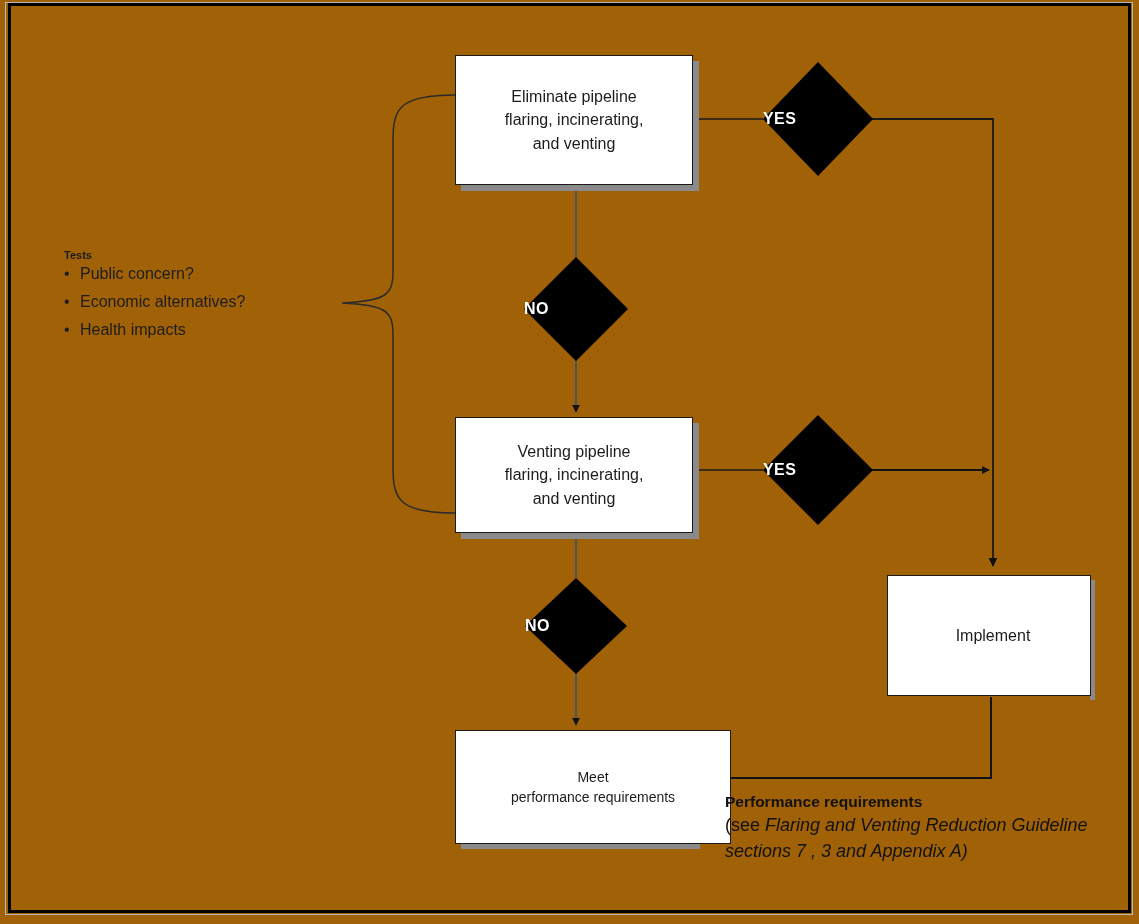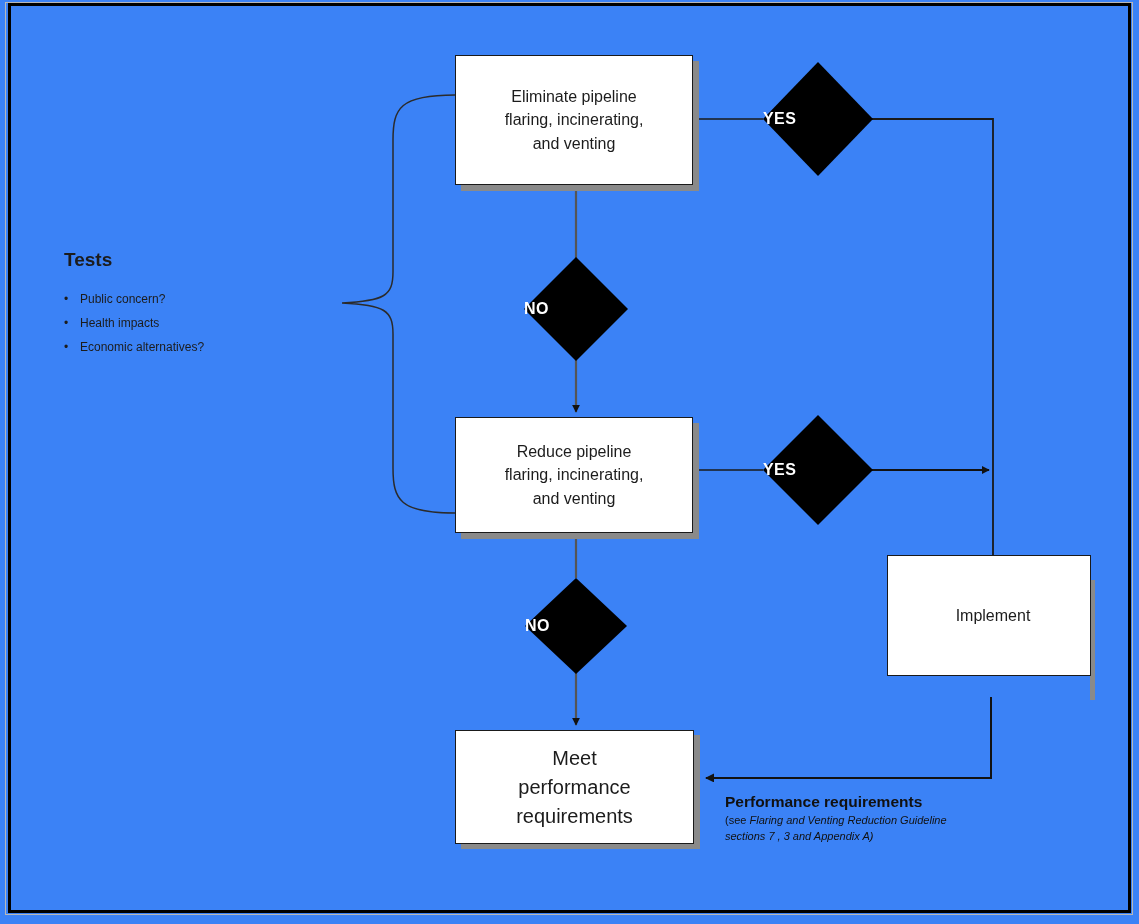--- a/index.html
+++ b/index.html
@@ -8,21 +8,21 @@
     padding: 0;
     background: #ffffff;
   }
   body {
     font-family: "Liberation Sans", sans-serif;
   }
   #canvas {
     position: relative;
     width: 1139px;
     height: 924px;
-    background: #3b82f6;
+    background: #a16207;
     overflow: hidden;
   }
   
   .frame-outer {
     position: absolute;
     left: 5px;
     top: 2px;
     width: 1128px;
     height: 913px;
     border: 1px solid #b8b8b8;
@@ -93,25 +93,25 @@
   
   #tests-block {
     position: absolute;
     left: 64px;
     top: 249px;
     width: 300px;
     color: #1c1c1c;
   }
   #tests-title {
     font-weight: bold;
-    font-size: 19px;
-    margin-bottom: 22px;
+    font-size: 11px;
+    margin-bottom: 5px;
   }
   .test-item {
-    font-size: 12px;
+    font-size: 16px;
     line-height: 1.0;
     margin-bottom: 12px;
     white-space: nowrap;
   }
   .test-item .bullet {
     display: inline-block;
     width: 16px;
   }
   
   #perf-note {
@@ -120,21 +120,21 @@
     top: 791px;
     width: 400px;
     color: #111111;
     line-height: 1.42;
   }
   #perf-note .pn-title {
     font-weight: bold;
     font-size: 15.5px;
   }
   #perf-note .pn-body {
-    font-size: 11px;
+    font-size: 18px;
   }
   #perf-note .pn-body i {
     font-style: italic;
   }
 </style>
 </head>
 <body>
 
 <div id="canvas">
 
@@ -178,35 +178,35 @@
     <div class="lines">
       <div>Eliminate pipeline</div>
       <div>flaring, incinerating,</div>
       <div>and venting</div>
     </div>
   </div>
 
   <div class="pshadow" style="left:461px; top:423px; width:238px; height:116px;"></div>
   <div class="pbox" style="left:455px; top:417px; width:238px; height:116px; font-size:16px;">
     <div class="lines">
-      <div>Reduce pipeline</div>
+      <div>Venting pipeline</div>
       <div>flaring, incinerating,</div>
       <div>and venting</div>
     </div>
   </div>
 
   <div class="pshadow" style="left:1090px; top:580px; width:5px; height:120px;"></div>
-  <div class="pbox" style="left:887px; top:555px; width:204px; height:121px; font-size:16px;padding-left:8px;">
+  <div class="pbox" style="left:887px; top:575px; width:204px; height:121px; font-size:16px;padding-left:8px;">
     <div class="lines">
       <div>Implement</div>
     </div>
   </div>
 
   <div class="pshadow" style="left:461px; top:735px; width:239px; height:114px;"></div>
-  <div class="pbox" style="left:455px; top:730px; width:239px; height:114px; font-size:20px;">
+  <div class="pbox" style="left:455px; top:730px; width:276px; height:114px; font-size:14px;">
     <div class="lines">
       <div>Meet</div>
       <div>performance requirements</div>
     </div>
   </div>
 
   <div class="diamond" style="left:763px; top:62px; width:110px; height:114px;">
     <span class="dshape"></span>
     <span class="dlabel" style="font-size:16px;">YES</span>
   </div>
@@ -226,24 +226,24 @@
     <span class="dlabel" style="font-size:16px;">NO</span>
   </div>
 
   <div id="tests-block">
     <div id="tests-title">Tests</div>
 
     <div class="test-item">
       <span class="bullet">•</span><span>Public concern?</span>
     </div>
     <div class="test-item">
+      <span class="bullet">•</span><span>Economic alternatives?</span>
+    </div>
+    <div class="test-item">
       <span class="bullet">•</span><span>Health impacts</span>
-    </div>
-    <div class="test-item">
-      <span class="bullet">•</span><span>Economic alternatives?</span>
     </div>
   </div>
 
   <div id="perf-note">
     <div class="pn-title">Performance requirements</div>
     <div class="pn-body">
       <span>(see </span><i>Flaring and  Venting Reduction Guideline</i>
     </div>
     <div class="pn-body">
       <i>sections 7 , 3 and Appendix A)</i>

